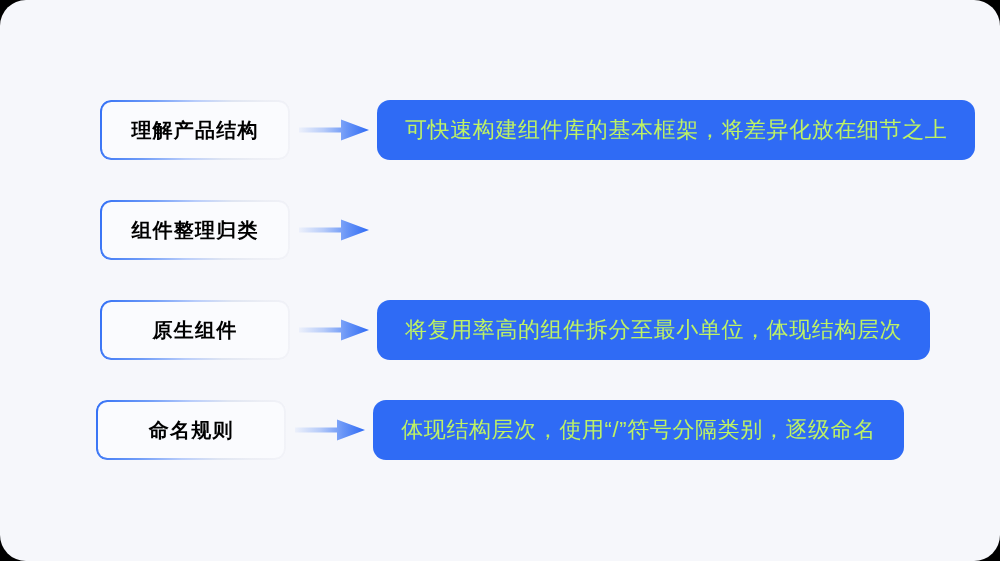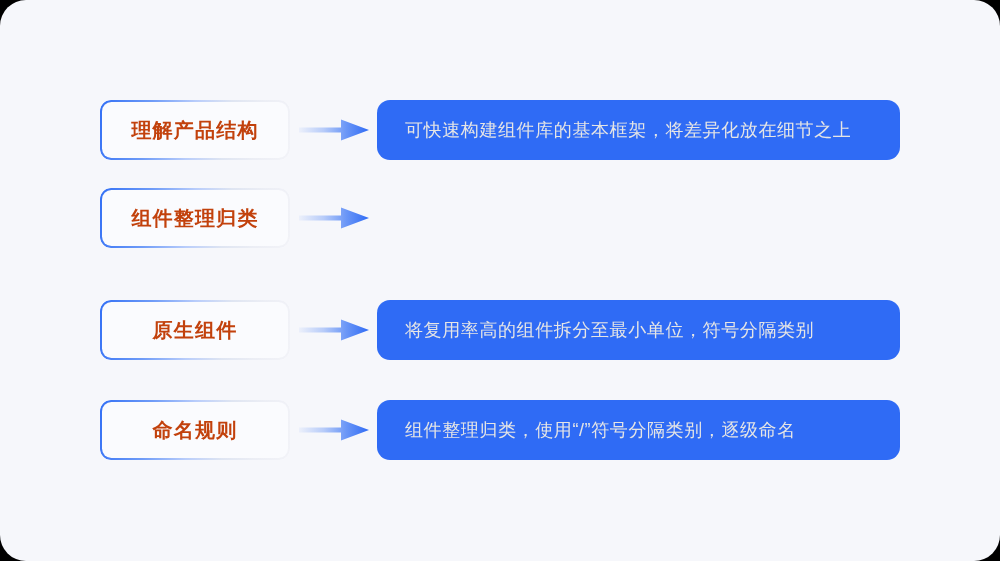--- a/index.html
+++ b/index.html
@@ -33,21 +33,21 @@
 
   .flow-row {
     position: absolute;
     left: 100px;
     width: 800px;
     height: 60px;
     display: flex;
     align-items: center;
   }
   .flow-row.r0 { top: 100px; }
-  .flow-row.r1 { top: 188px; }
+  .flow-row.r1 { top: 200px; }
   .flow-row.r2 { top: 300px; }
   .flow-row.r3 { top: 400px; justify-content: center; }
 
   
   .stage-chip {
     position: relative;
     width: 190px;
     height: 60px;
     flex: 0 0 190px;
     border-radius: 11px;
@@ -76,21 +76,21 @@
     -webkit-mask-composite: xor;
             mask-composite: exclude;
     pointer-events: none;
   }
 
   .stage-label {
     position: relative;
     z-index: 2;
     font-size: 20px;
     font-weight: 700;
-    color: #c2410c;
+    color: #000000;
     letter-spacing: 1.2px;
     line-height: 1;
     white-space: nowrap;
   }
 
   
   .arrow-wrap {
     flex: 0 0 87px;
     height: 60px;
     display: flex;
@@ -105,23 +105,23 @@
     flex: 0 0 523px;
     height: 60px;
     border-radius: 13px;
     background: #2f6bf5;
     display: flex;
     align-items: center;
     padding: 0 28px;
   }
 
   .desc-text {
-    font-size: 18px;
+    font-size: 22px;
     font-weight: 400;
-    color: #e5e5e5;
+    color: #bef264;
     letter-spacing: 0.6px;
     line-height: 1;
     white-space: nowrap;
   }
 </style>
 </head>
 <body>
 
 <div id="canvas">
 
@@ -179,21 +179,21 @@
               <stop offset="0%" stop-color="#3370f5" stop-opacity="0.05"></stop>
               <stop offset="35%" stop-color="#3370f5" stop-opacity="0.32"></stop>
               <stop offset="68%" stop-color="#3370f5" stop-opacity="0.72"></stop>
               <stop offset="100%" stop-color="#2f6bf5" stop-opacity="1"></stop>
             </linearGradient>
           </defs>
           <path d="M0 10.5 H42 V2.5 L70 13 L42 23.5 V15.5 H0 Z" fill="url(#ag2)"></path>
         </svg>
       </div>
       <div class="desc-pill">
-        <span class="desc-text">将复用率高的组件拆分至最小单位，符号分隔类别</span>
+        <span class="desc-text">将复用率高的组件拆分至最小单位，体现结构层次</span>
       </div>
     </div>
 
     <div class="flow-row r3">
       <div class="stage-chip">
         <span class="stage-label">命名规则</span>
       </div>
       <div class="arrow-wrap">
         <svg class="arrow-svg" width="70" height="26" viewBox="0 0 70 26" aria-hidden="true">
           <defs>
@@ -201,18 +201,18 @@
               <stop offset="0%" stop-color="#3370f5" stop-opacity="0.05"></stop>
               <stop offset="35%" stop-color="#3370f5" stop-opacity="0.32"></stop>
               <stop offset="68%" stop-color="#3370f5" stop-opacity="0.72"></stop>
               <stop offset="100%" stop-color="#2f6bf5" stop-opacity="1"></stop>
             </linearGradient>
           </defs>
           <path d="M0 10.5 H42 V2.5 L70 13 L42 23.5 V15.5 H0 Z" fill="url(#ag3)"></path>
         </svg>
       </div>
       <div class="desc-pill">
-        <span class="desc-text">组件整理归类，使用“/”符号分隔类别，逐级命名</span>
+        <span class="desc-text">体现结构层次，使用“/”符号分隔类别，逐级命名</span>
       </div>
     </div>
 
   </div>
 </div>
 
 </body></html>

